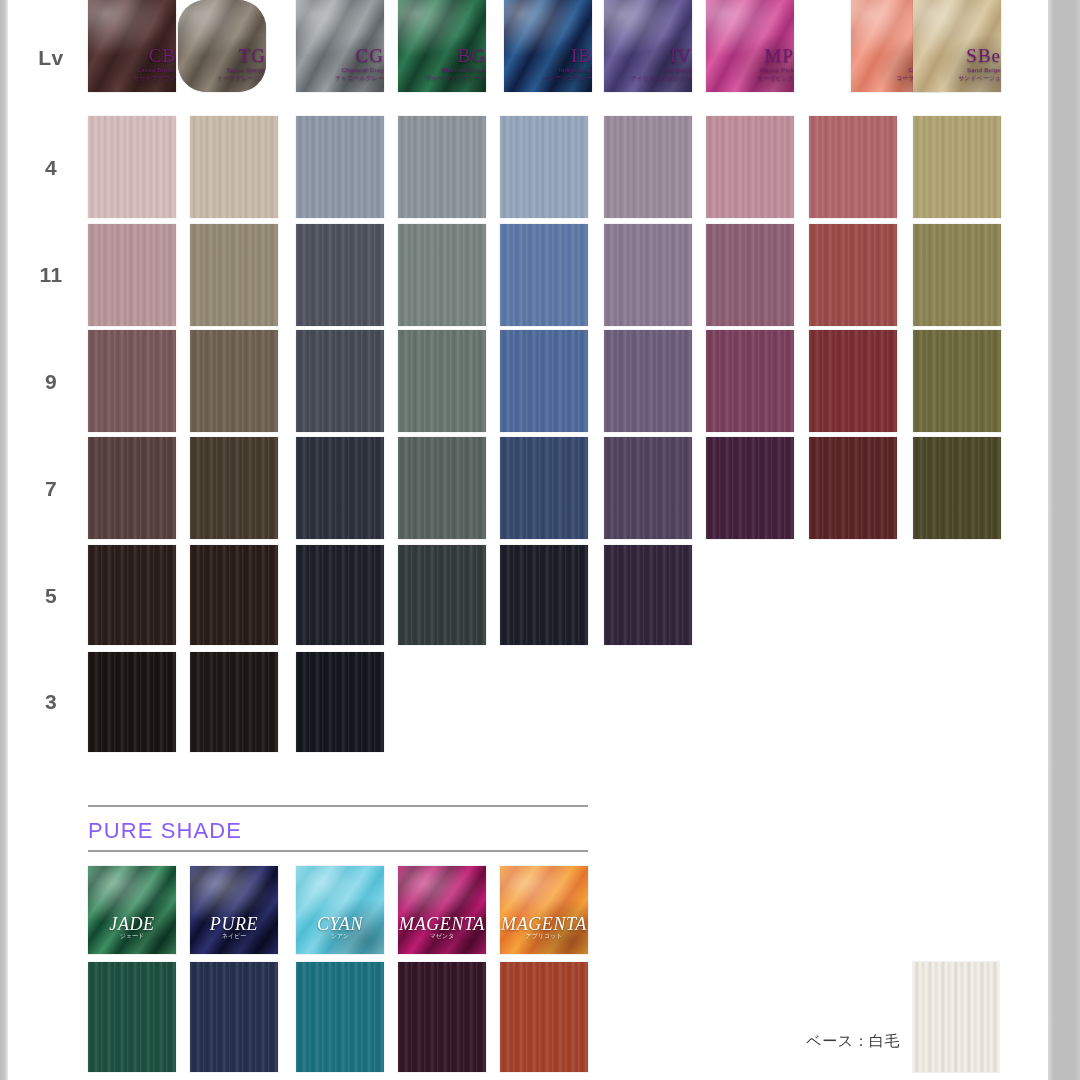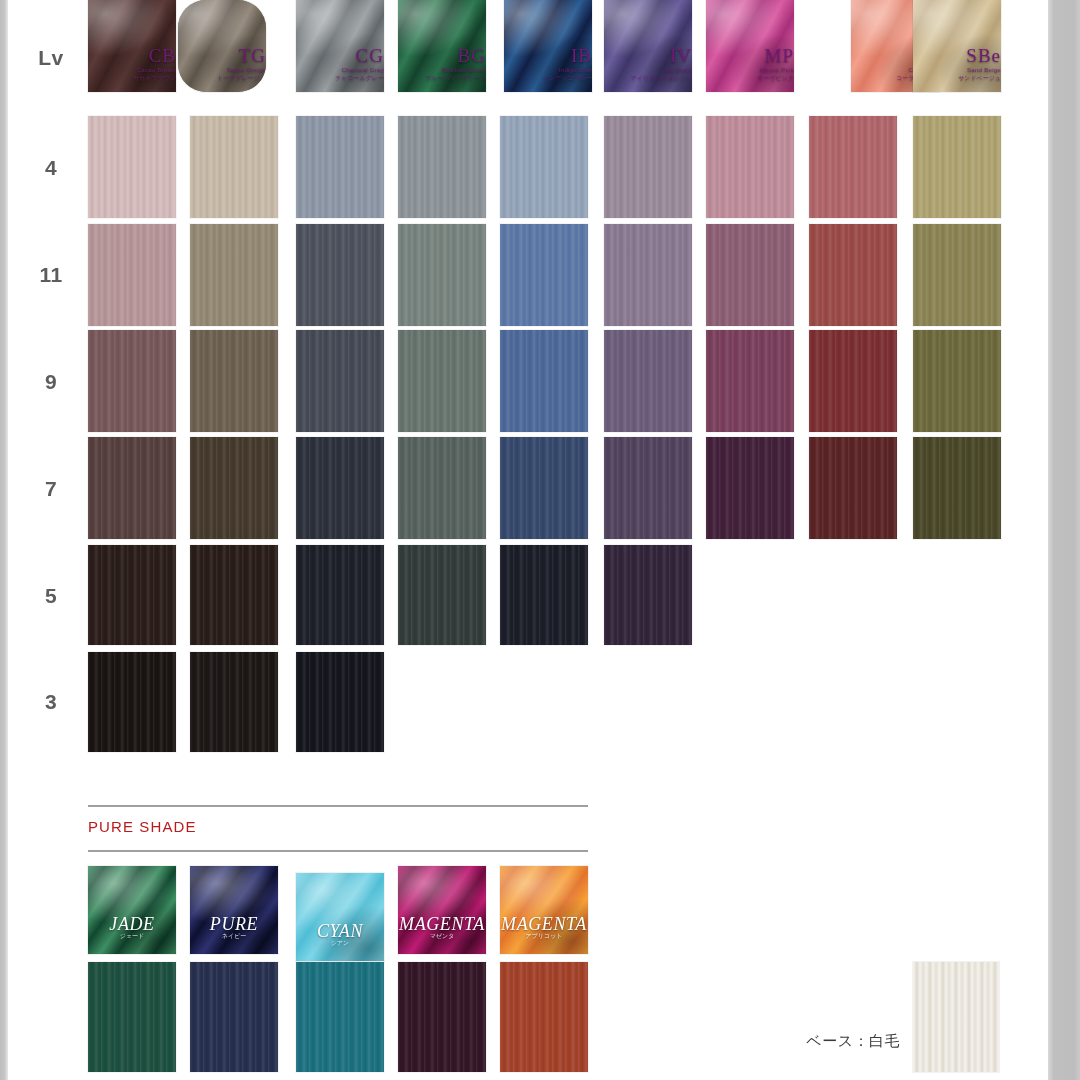--- a/index.html
+++ b/index.html
@@ -115,23 +115,23 @@
     position: absolute;
     left: 80px;
     width: 500px;
     height: 2px;
     background: #9f9f9f;
   }
   .ps-title {
     position: absolute;
     left: 80px;
     top: 818px;
-    font-size: 15px;
+    font-size: 22px;
     letter-spacing: 1.1px;
-    color: #b91c1c;
+    color: #8b5cf6;
   }
 
   .ps-tile {
     position: absolute;
     top: 866px;
     width: 88px;
     height: 88px;
     overflow: hidden;
     box-shadow: 0 0 0 1px rgba(0,0,0,.06);
   }
@@ -341,21 +341,21 @@
             <span class="ps-jp">ジェード</span>
           </div>
         </div>
         <div class="ps-tile" style="left: 182px;">
           <div class="bgfx" style="background: radial-gradient(110% 75% at 30% 20%, rgba(255, 255, 255, 0.4), rgba(255, 255, 255, 0) 60%), radial-gradient(95% 75% at 80% 85%, rgba(0, 0, 0, 0.32), rgba(0, 0, 0, 0) 65%), repeating-linear-gradient(125deg, rgb(45, 50, 112) 0px, rgb(13, 16, 48) 14px, rgb(45, 50, 112) 30px), linear-gradient(145deg, rgb(45, 50, 112), rgb(13, 16, 48));"></div>
           <div class="ps-label-wrap">
             <span class="ps-name">PURE</span>
             <span class="ps-jp">ネイビー</span>
           </div>
         </div>
-        <div class="ps-tile" style="left: 288px; margin-top: 7px;">
+        <div class="ps-tile" style="left: 288px;">
           <div class="bgfx" style="background: radial-gradient(110% 75% at 30% 20%, rgba(255, 255, 255, 0.4), rgba(255, 255, 255, 0) 60%), radial-gradient(95% 75% at 80% 85%, rgba(0, 0, 0, 0.32), rgba(0, 0, 0, 0) 65%), repeating-linear-gradient(125deg, rgb(127, 214, 232) 0px, rgb(79, 189, 212) 14px, rgb(127, 214, 232) 30px), linear-gradient(145deg, rgb(127, 214, 232), rgb(79, 189, 212));"></div>
           <div class="ps-label-wrap">
             <span class="ps-name">CYAN</span>
             <span class="ps-jp">シアン</span>
           </div>
         </div>
         <div class="ps-tile" style="left: 390px;">
           <div class="bgfx" style="background: radial-gradient(110% 75% at 30% 20%, rgba(255, 255, 255, 0.4), rgba(255, 255, 255, 0) 60%), radial-gradient(95% 75% at 80% 85%, rgba(0, 0, 0, 0.32), rgba(0, 0, 0, 0) 65%), repeating-linear-gradient(125deg, rgb(192, 28, 116) 0px, rgb(109, 12, 63) 14px, rgb(192, 28, 116) 30px), linear-gradient(145deg, rgb(192, 28, 116), rgb(109, 12, 63));"></div>
           <div class="ps-label-wrap">
             <span class="ps-name">MAGENTA</span>

